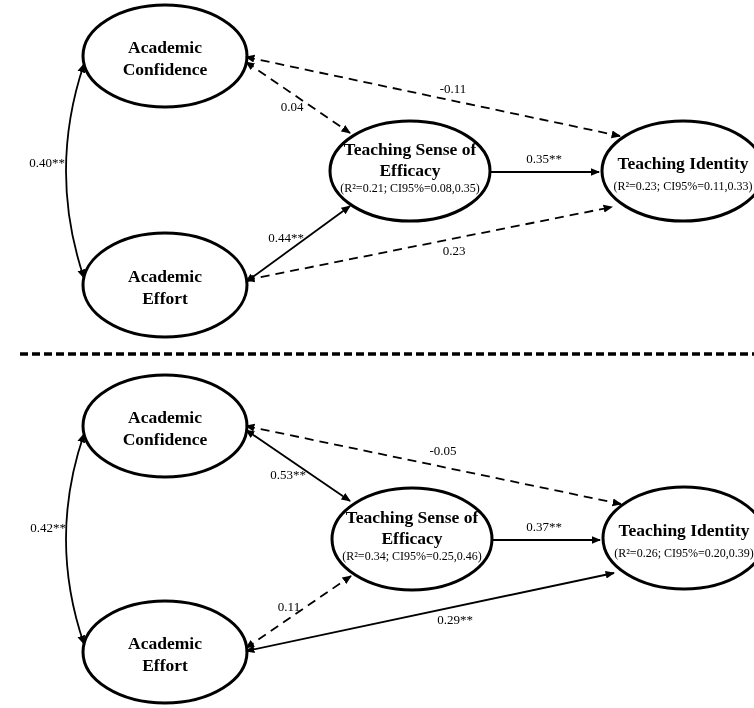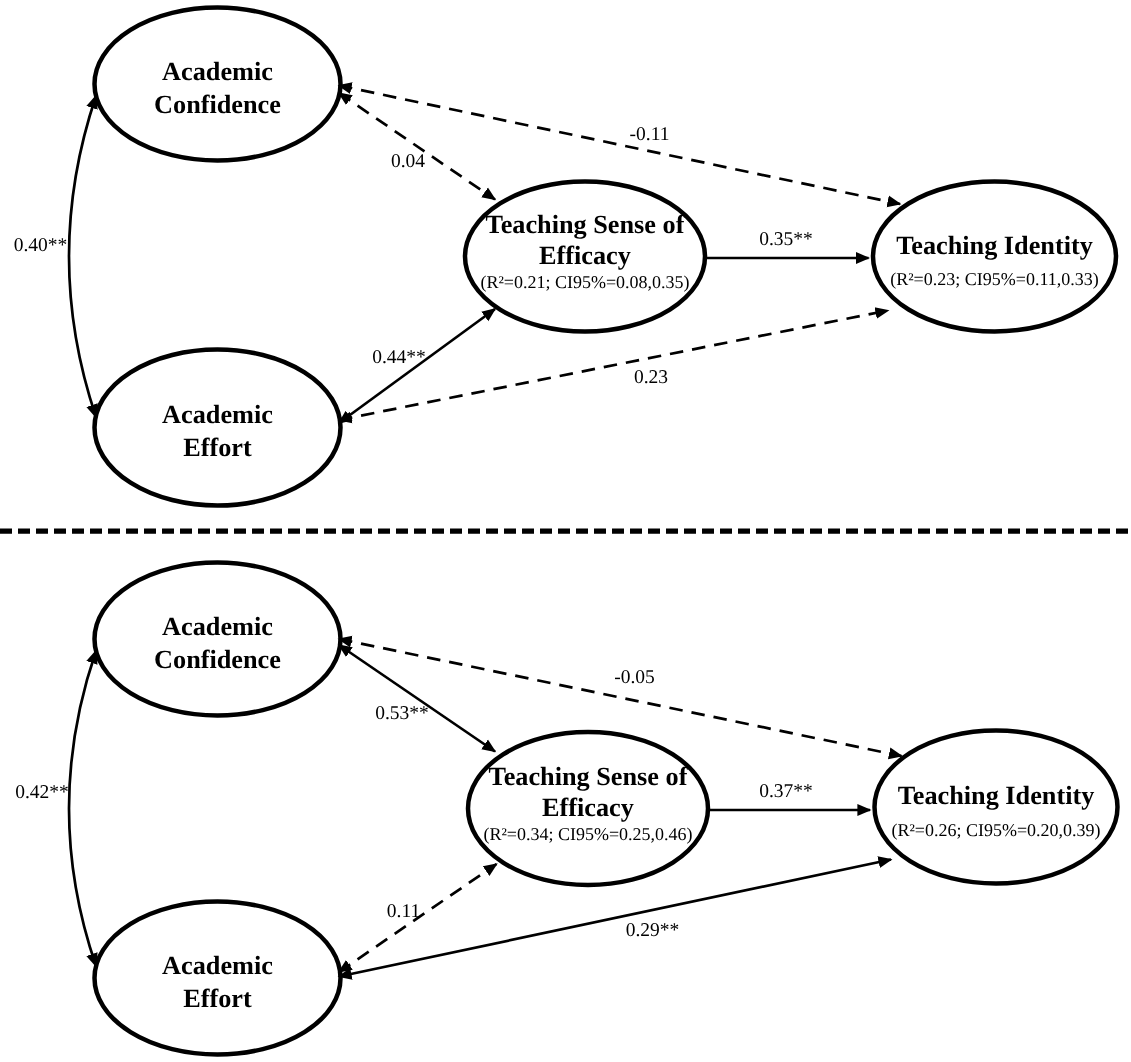--- a/index.html
+++ b/index.html
@@ -1,20 +1,21 @@
 <!DOCTYPE html>
 <html><head>
 <meta charset="utf-8">
 <style>
   html, body { margin: 0; padding: 0; background: #ffffff; }
   #figure {
     position: relative;
     width: 620px; height: 708px;
     background: #ffffff;
     font-family: "Liberation Serif", "DejaVu Serif", serif;
+    padding-left: 20px;
   }
   svg text {
     font-family: "Liberation Serif", "DejaVu Serif", serif;
     fill: #000000;
   }
   .node { fill: #ffffff; stroke: #000000; stroke-width: 3; }
   .edge { stroke: #000000; stroke-width: 1.8; fill: none; }
   .dashed { stroke-dasharray: 9 6; }
   .separator { stroke: #000000; stroke-width: 3.5; stroke-dasharray: 8 4; }
   .node-name { font-size: 17.5px; font-weight: bold; text-anchor: middle; }

